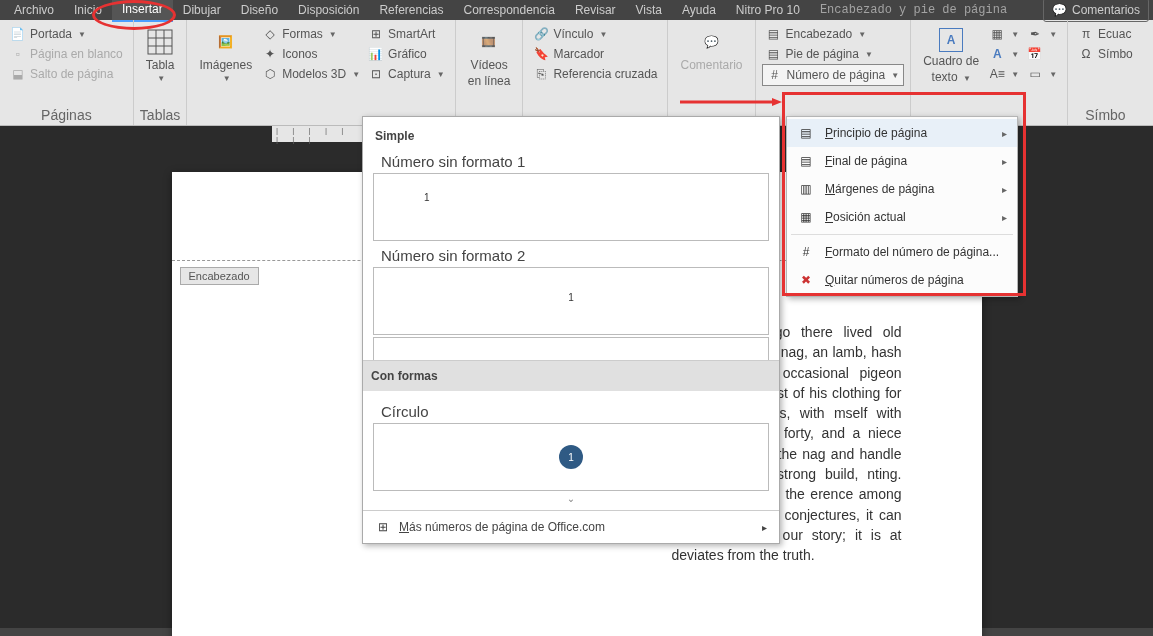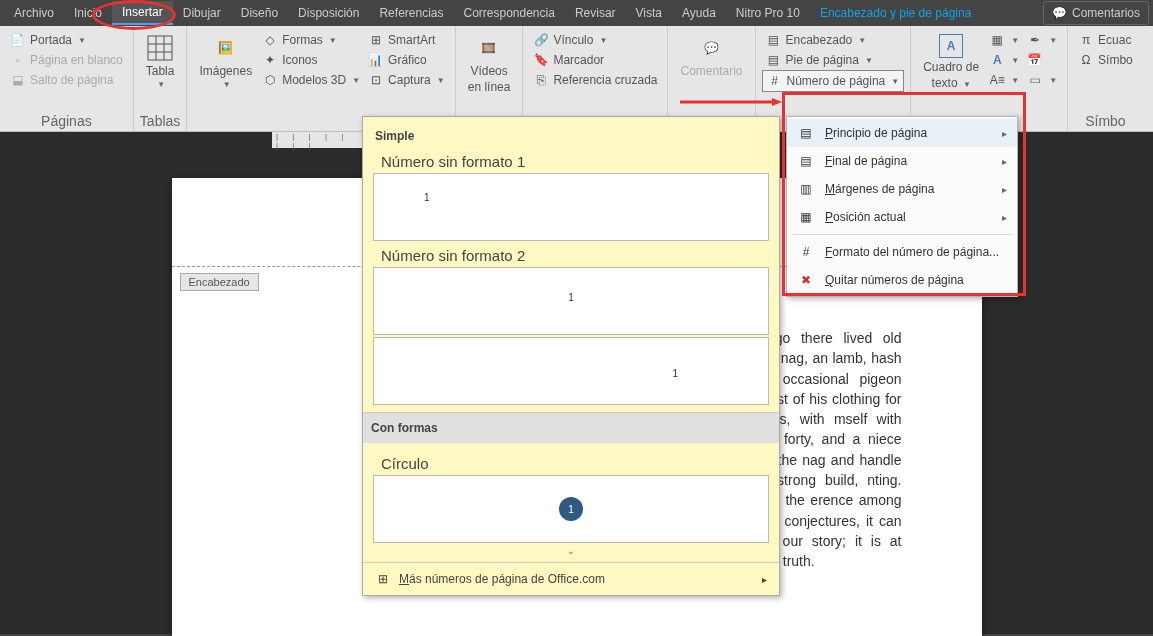--- a/index.html
+++ b/index.html
@@ -1,22 +1,22 @@
 <!DOCTYPE html>
 <html><head>
 <meta charset="utf-8">
 <style>
   * { box-sizing: border-box; margin: 0; padding: 0; font-family: "Segoe UI", Arial, sans-serif; }
   body { background: #444; width: 1153px; height: 636px; overflow: hidden; position: relative; }
   
   
-  .menubar { background: #444; height: 26px; display: flex; align-items: center; padding: 0 4px; color: #ccc; font-size: 12px; }
+  .menubar { background: #444; height: 20px; display: flex; align-items: center; padding: 0 4px; color: #ccc; font-size: 12px; }
   .menu-item { padding: 4px 10px; cursor: pointer; }
   .menu-item.selected { background: #555; color: #fff; border-bottom: 2px solid #4a9eff; }
-  .menu-item.contextual { color: #0ea5e9; }
+  .menu-item.contextual { color: #a3a3a3; font-family: Liberation Mono, monospace; }
   .menu-item.comments { margin-left: auto; border: 1px solid #666; border-radius: 3px; padding: 3px 8px; display: flex; align-items: center; gap: 4px; }
   .red-ellipse { position: absolute; top: 0px; left: 92px; width: 84px; height: 30px; border: 3px solid #e63232; border-radius: 50%; pointer-events: none; z-index: 50; }
   
   
   .ribbon { background: #e6e6e6; height: 106px; display: flex; border-bottom: 1px solid #bbb; }
   .ribbon-group { border-right: 1px solid #ccc; padding: 4px 6px 2px 6px; display: flex; flex-direction: column; justify-content: space-between; }
   .ribbon-group-label { text-align: center; font-size: 14px; color: #666; margin-top: 2px; }
   .ribbon-item { display: flex; align-items: center; gap: 4px; font-size: 12px; color: #555; padding: 2px 4px; cursor: pointer; white-space: nowrap; }
   .ribbon-item.disabled { color: #aaa; }
   .ribbon-big { display: flex; flex-direction: column; align-items: center; gap: 2px; font-size: 12px; color: #555; padding: 4px 6px; cursor: pointer; }
@@ -36,21 +36,21 @@
   .ruler-ticks { font-size: 8px; color: #666; letter-spacing: 6px; padding-left: 4px; overflow: hidden; }
   
   
   .doc-area { background: #2b2b2b; height: calc(636px - 28px - 106px - 18px); position: relative; display: flex; justify-content: center; padding-top: 28px; }
   .page { background: #fff; width: 810px; min-height: 1000px; box-shadow: 0 2px 8px rgba(0,0,0,0.4); position: relative; padding: 90px 80px; }
   .header-zone { position: absolute; top: 88px; left: 0; right: 0; border-bottom: 1px dashed #999; }
   .header-label { position: absolute; top: 95px; left: 8px; background: #e6e6e6; border: 1px solid #aaa; padding: 2px 8px; font-size: 11px; color: #555; }
   .body-text { font-size: 14px; color: #333; text-align: justify; line-height: 1.45; margin-top: 60px; }
   
   
-  .gallery { position: absolute; top: 116px; left: 362px; width: 418px; height: 480px; background: #fef9c3; border: 1px solid #aaa; box-shadow: 2px 2px 6px rgba(0,0,0,0.3); z-index: 40; display: flex; flex-direction: column; }
+  .gallery { position: absolute; top: 116px; left: 362px; width: 418px; height: 428px; background: #ffffff; border: 1px solid #aaa; box-shadow: 2px 2px 6px rgba(0,0,0,0.3); z-index: 40; display: flex; flex-direction: column; }
   .gallery-body { flex: 1; overflow-y: auto; padding: 8px 10px; }
   .gallery-section { font-size: 12px; font-weight: bold; color: #444; padding: 4px 2px; }
   .gallery-label { font-size: 15px; color: #444; margin: 6px 0 3px 8px; }
   .gallery-preview { background: #fff; border: 1px solid #bbb; height: 68px; position: relative; margin-bottom: 2px; }
   .gallery-preview .pnum { position: absolute; font-size: 10px; color: #333; }
   .gallery-preview.left .pnum { left: 50px; top: 18px; }
   .gallery-preview.center .pnum { left: 50%; top: 24px; transform: translateX(-50%); }
   .gallery-preview.right .pnum { right: 90px; top: 30px; }
   .gallery-preview.circle .pnum { left: 50%; top: 50%; transform: translate(-50%,-50%); background: #2f5a84; color: #fff; width: 24px; height: 24px; border-radius: 50%; display: flex; align-items: center; justify-content: center; font-size: 10px; }
   .gallery-section-bar { background: #e0e0e0; padding: 8px 8px; font-size: 12px; color: #444; font-weight: bold; border-top: 1px solid #ccc; }

